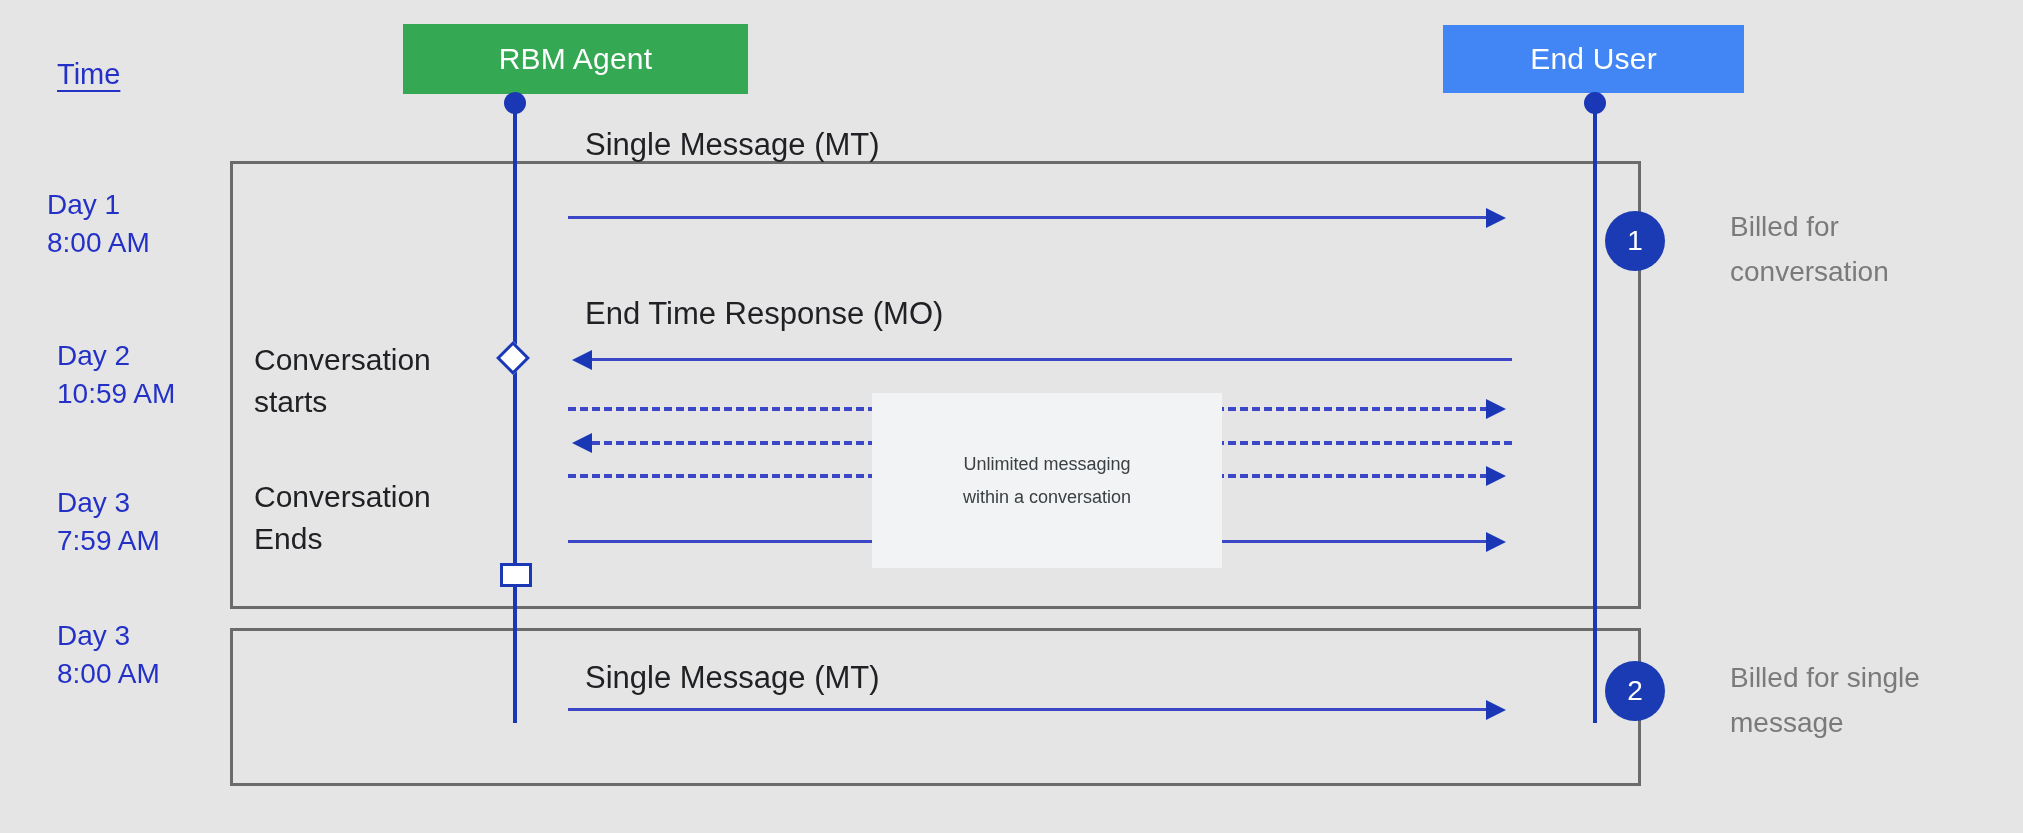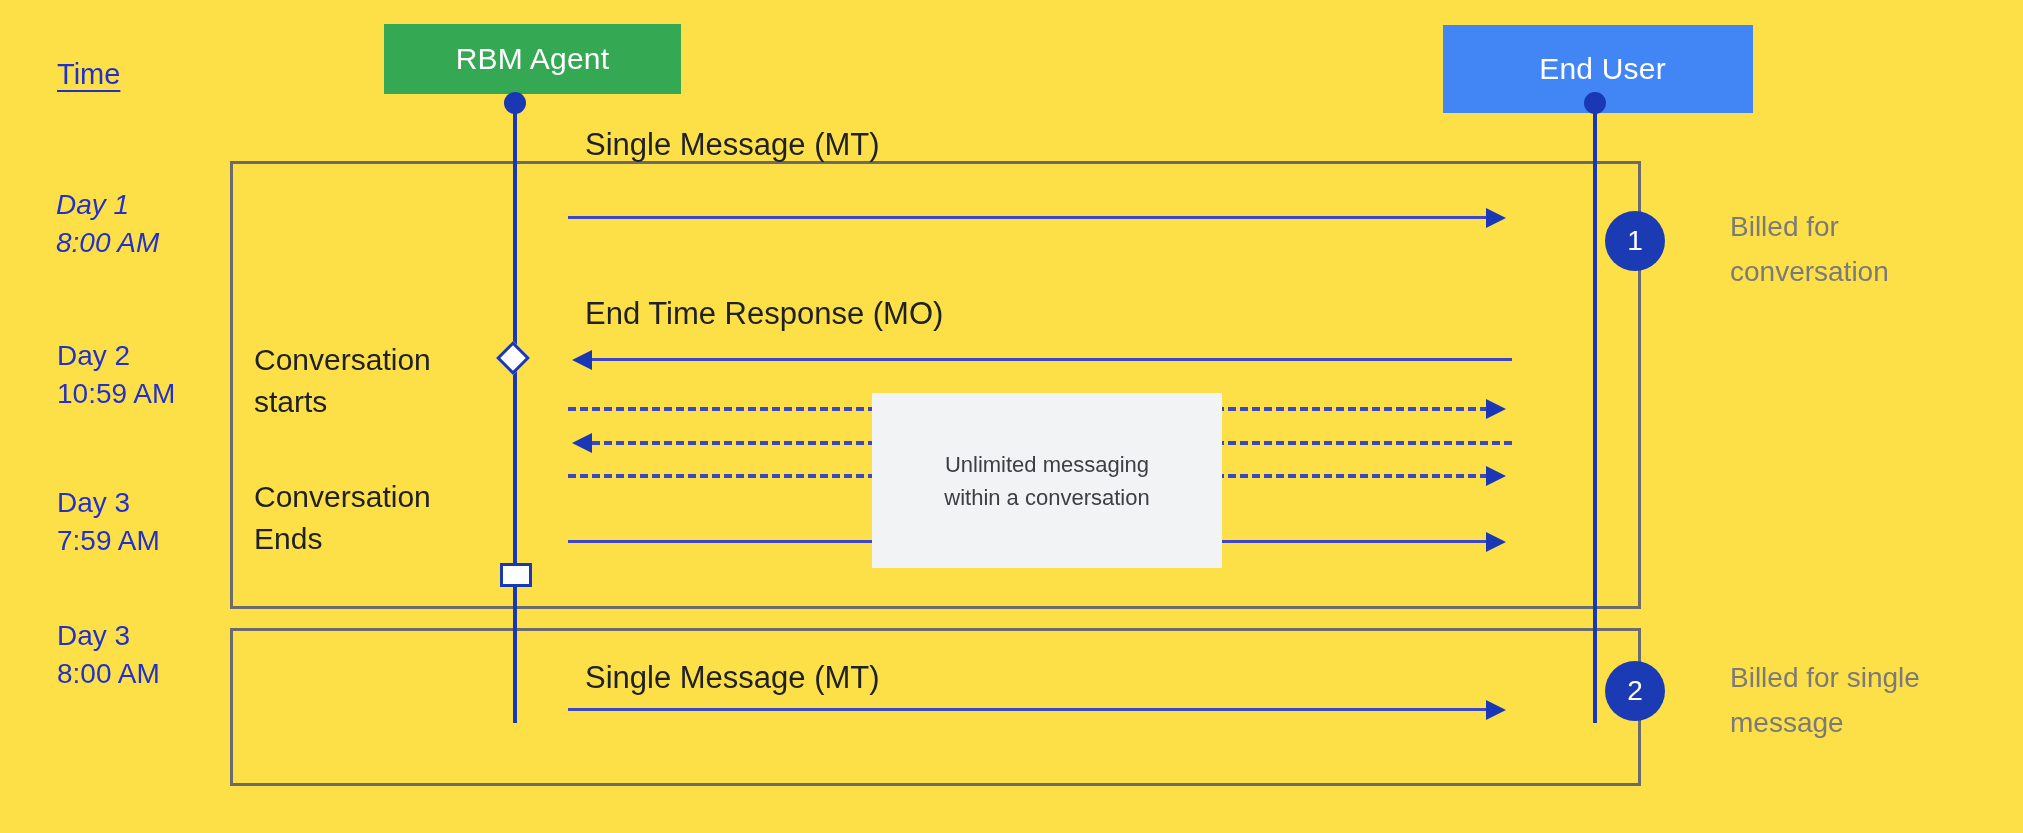--- a/index.html
+++ b/index.html
@@ -7,42 +7,41 @@
     padding: 0;
     background: #ffffff;
   }
   body {
     font-family: "Liberation Sans", sans-serif;
   }
   #stage {
     position: relative;
     width: 2023px;
     height: 833px;
-    background: #fde047;
+    background: #e5e5e5;
     overflow: hidden;
   }
   .abs { position: absolute; }
 
   
   .actor-box {
     display: flex;
     align-items: center;
     justify-content: center;
     color: #ffffff;
     font-size: 30px;
     letter-spacing: 0.2px;
   }
   #actor-agent {
-    left: 384px; top: 24px; width: 297px; height: 70px;
+    left: 403px; top: 24px; width: 345px; height: 70px;
     background: #34a853;
   }
   #actor-user {
-    left: 1443px; top: 25px; width: 301px; height: 88px;
+    left: 1443px; top: 25px; width: 301px; height: 68px;
     background: #4285f4;
-    padding-left: 9px;
   }
 
   
   .lifeline {
     width: 4px;
     background: #1a37b5;
   }
   #lifeline-agent-top { left: 513px; top: 97px; height: 530px; }
   #lifeline-agent-bottom { left: 513px; top: 627px; height: 96px; }
   #lifeline-user { left: 1593px; top: 97px; height: 530px; }
@@ -87,21 +86,21 @@
     font-size: 29px;
     text-decoration: underline;
     text-underline-offset: 6px;
   }
   .time-stamp {
     color: #2431c7;
     font-size: 28px;
     line-height: 38px;
     white-space: pre-line;
   }
-  #time-1 { left: 56px; top: 186px; font-style: italic; }
+  #time-1 { left: 47px; top: 186px; }
   #time-2 { left: 57px; top: 337px; }
   #time-3 { left: 57px; top: 484px; }
   #time-4 { left: 57px; top: 617px; }
 
   
   .phase-label {
     color: #202124;
     font-size: 30px;
     line-height: 42px;
     white-space: pre-line;
@@ -139,21 +138,21 @@
     left: 872px; top: 393px;
     width: 350px; height: 175px;
     background: #f1f3f4;
     display: flex;
     align-items: center;
     justify-content: center;
     text-align: center;
   }
   #note-text {
     color: #3c4043;
-    font-size: 22px;
+    font-size: 18px;
     line-height: 33px;
     white-space: pre-line;
   }
 
   
   .badge {
     width: 60px; height: 60px;
     border-radius: 50%;
     background: #1a3bb3;
     color: #ffffff;

